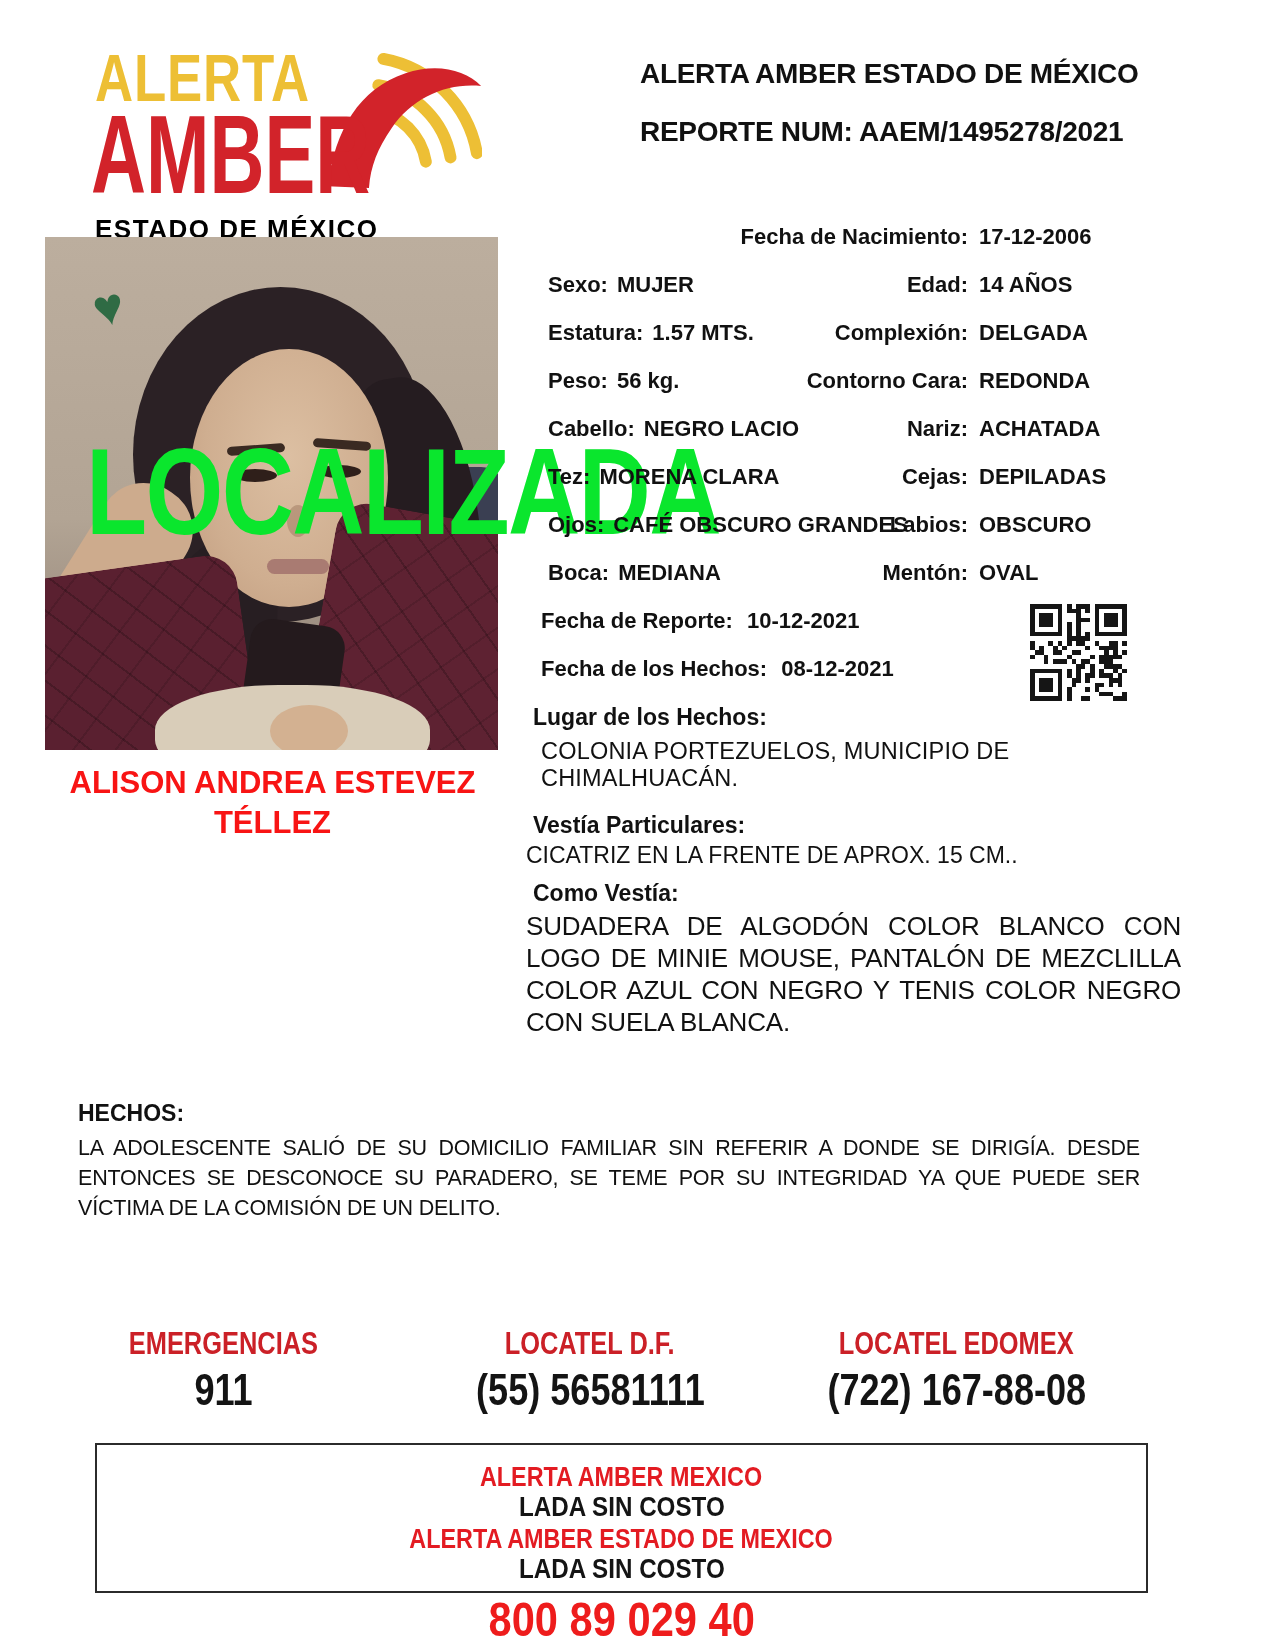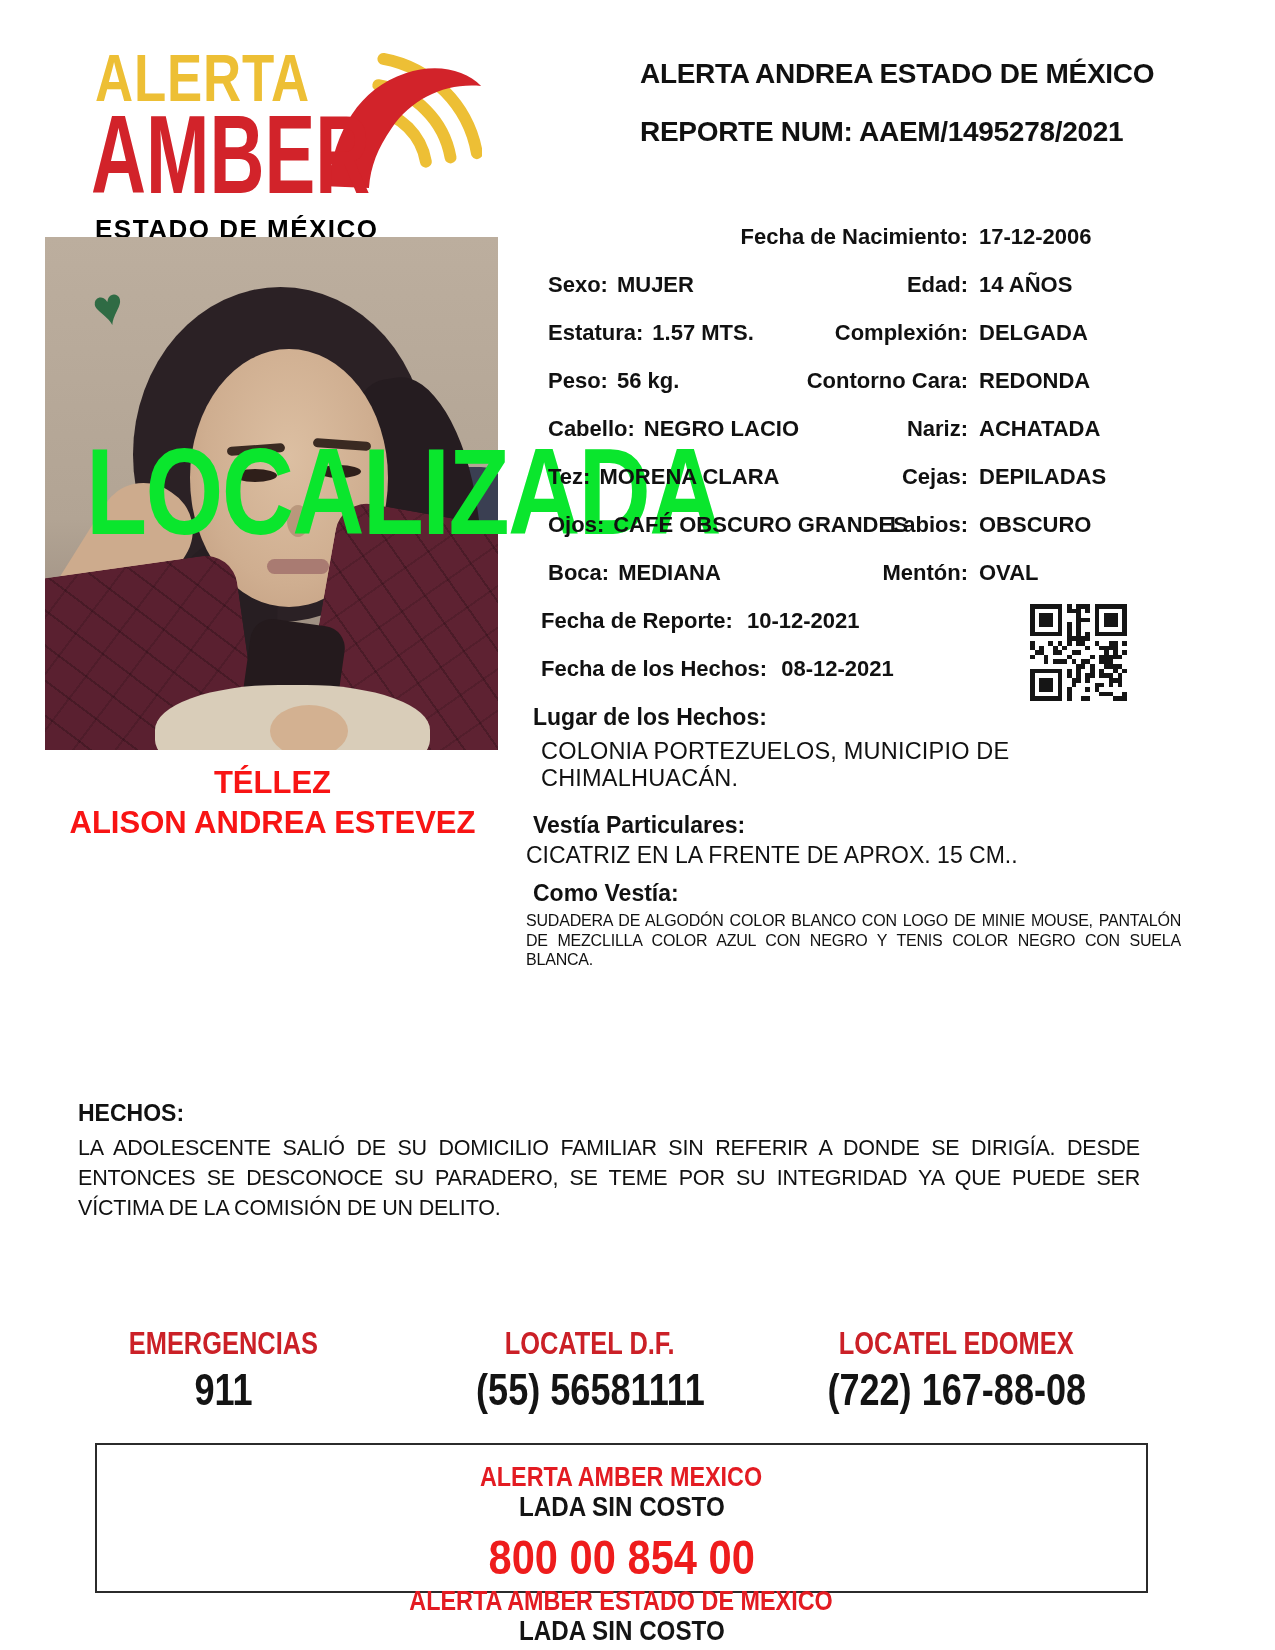--- a/index.html
+++ b/index.html
@@ -66,21 +66,21 @@
   .drow.dates .lp { padding-left:18px; }
   .drow.dates .val { margin-left:14px; }
   .sec { padding-left:10px; }
   .sec-label { font-size:23px; font-weight:800; height:27px; }
   .sec-value { font-weight:400; }
   .sec-lugar { margin-top:14px; }
   .sec-lugar .sec-value { font-size:23.5px; letter-spacing:.2px; margin-top:7px; padding-left:8px; }
   .sec-senas { margin-top:20px; }
   .sec-senas .sec-value { font-size:23px; margin-top:3px; margin-left:-7px; }
   .sec-vestia { margin-top:11px; }
-  .sec-vestia .sec-value { font-size:16px; letter-spacing:-0.2px; line-height:1.23; margin-top:4px; margin-left:-7px;
+  .sec-vestia .sec-value { font-size:26px; letter-spacing:-0.2px; line-height:1.23; margin-top:4px; margin-left:-7px;
                            width:655px; text-align:justify; }
 
   
   .qr { position:absolute; left:1030px; top:604px; width:97px; height:97px; z-index:5; }
 
   
   .hechos { position:absolute; left:78px; top:1100px; width:1062px; z-index:4; }
   .hechos-label { font-size:23px; font-weight:800; }
   .hechos-body  { margin-top:6px; font-size:21.5px; letter-spacing:-0.2px; line-height:1.40; text-align:justify; }
 
@@ -112,21 +112,21 @@
     <path d="M 73 76 A 75 75 0 0 1 134 137" fill="none" stroke="#edbf35" stroke-width="14" stroke-linecap="round"></path>
     <path d="M 78 47 A 105 105 0 0 1 163 132" fill="none" stroke="#edbf35" stroke-width="14" stroke-linecap="round"></path>
     <path d="M 84 16 A 137 137 0 0 1 194 127" fill="none" stroke="#edbf35" stroke-width="14" stroke-linecap="round"></path>
     <path d="M 18 166 C 28 98 55 52 110 33 C 145 21 180 28 199 48 C 158 44 118 62 94 97 C 77 122 69 142 67 168 Z" fill="#d2232a"></path>
   </svg>
   <div class="logo-amber">AMBER</div>
   <div class="logo-estado">ESTADO DE MÉXICO</div>
 </div>
 
 <div class="header">
-  <div class="h1">ALERTA ANDREA ESTADO DE MÉXICO</div>
+  <div class="h1">ALERTA AMBER ESTADO DE MÉXICO</div>
   <div class="h1">REPORTE NUM: AAEM/1495278/2021</div>
 </div>
 
 <div class="photo">
   <div class="ph ph-plush"></div>
   <div class="ph ph-heart">♥</div>
   <div class="ph ph-navy"></div>
   <div class="ph ph-hair"></div>
   <div class="ph ph-hairL"></div>
   <div class="ph ph-hairR"></div>
@@ -141,22 +141,22 @@
   <div class="ph ph-jacketL quilt"></div>
   <div class="ph ph-jacketR quilt"></div>
   <div class="ph ph-scarf"></div>
   <div class="ph ph-blanket"></div>
   <div class="ph ph-hand"></div>
 </div>
 
 <div class="localizada">LOCALIZADA</div>
 
 <div class="name">
+  <div>ALISON ANDREA ESTEVEZ</div>
   <div>TÉLLEZ</div>
-  <div>ALISON ANDREA ESTEVEZ</div>
 </div>
 
 <div class="panel">
 
   <div class="drow">
     <span class="rl">Fecha de Nacimiento:</span>
     <span class="rv">17-12-2006</span>
   </div>
 
   <div class="drow">
@@ -461,20 +461,19 @@
   <div class="ccol">
     <div class="clabel">LOCATEL EDOMEX</div>
     <div class="cnumber"><span>(722) 167-88-08</span></div>
   </div>
 </div>
 
 <div class="footerbox">
   <div class="fcol fcol-left">
     <div><span class="ftitle">ALERTA AMBER MEXICO</span></div>
     <div class="fsub"><span>LADA SIN COSTO</span></div>
-    <div class="fnumber"><span>800 00 854 00</span></div>
   </div>
   <div class="fcol fcol-right">
     <div><span class="ftitle">ALERTA AMBER ESTADO DE MEXICO</span></div>
     <div class="fsub"><span>LADA SIN COSTO</span></div>
     <div class="fnumber"><span>800 89 029 40</span></div>
   </div>
 </div>
 
 </body></html>

